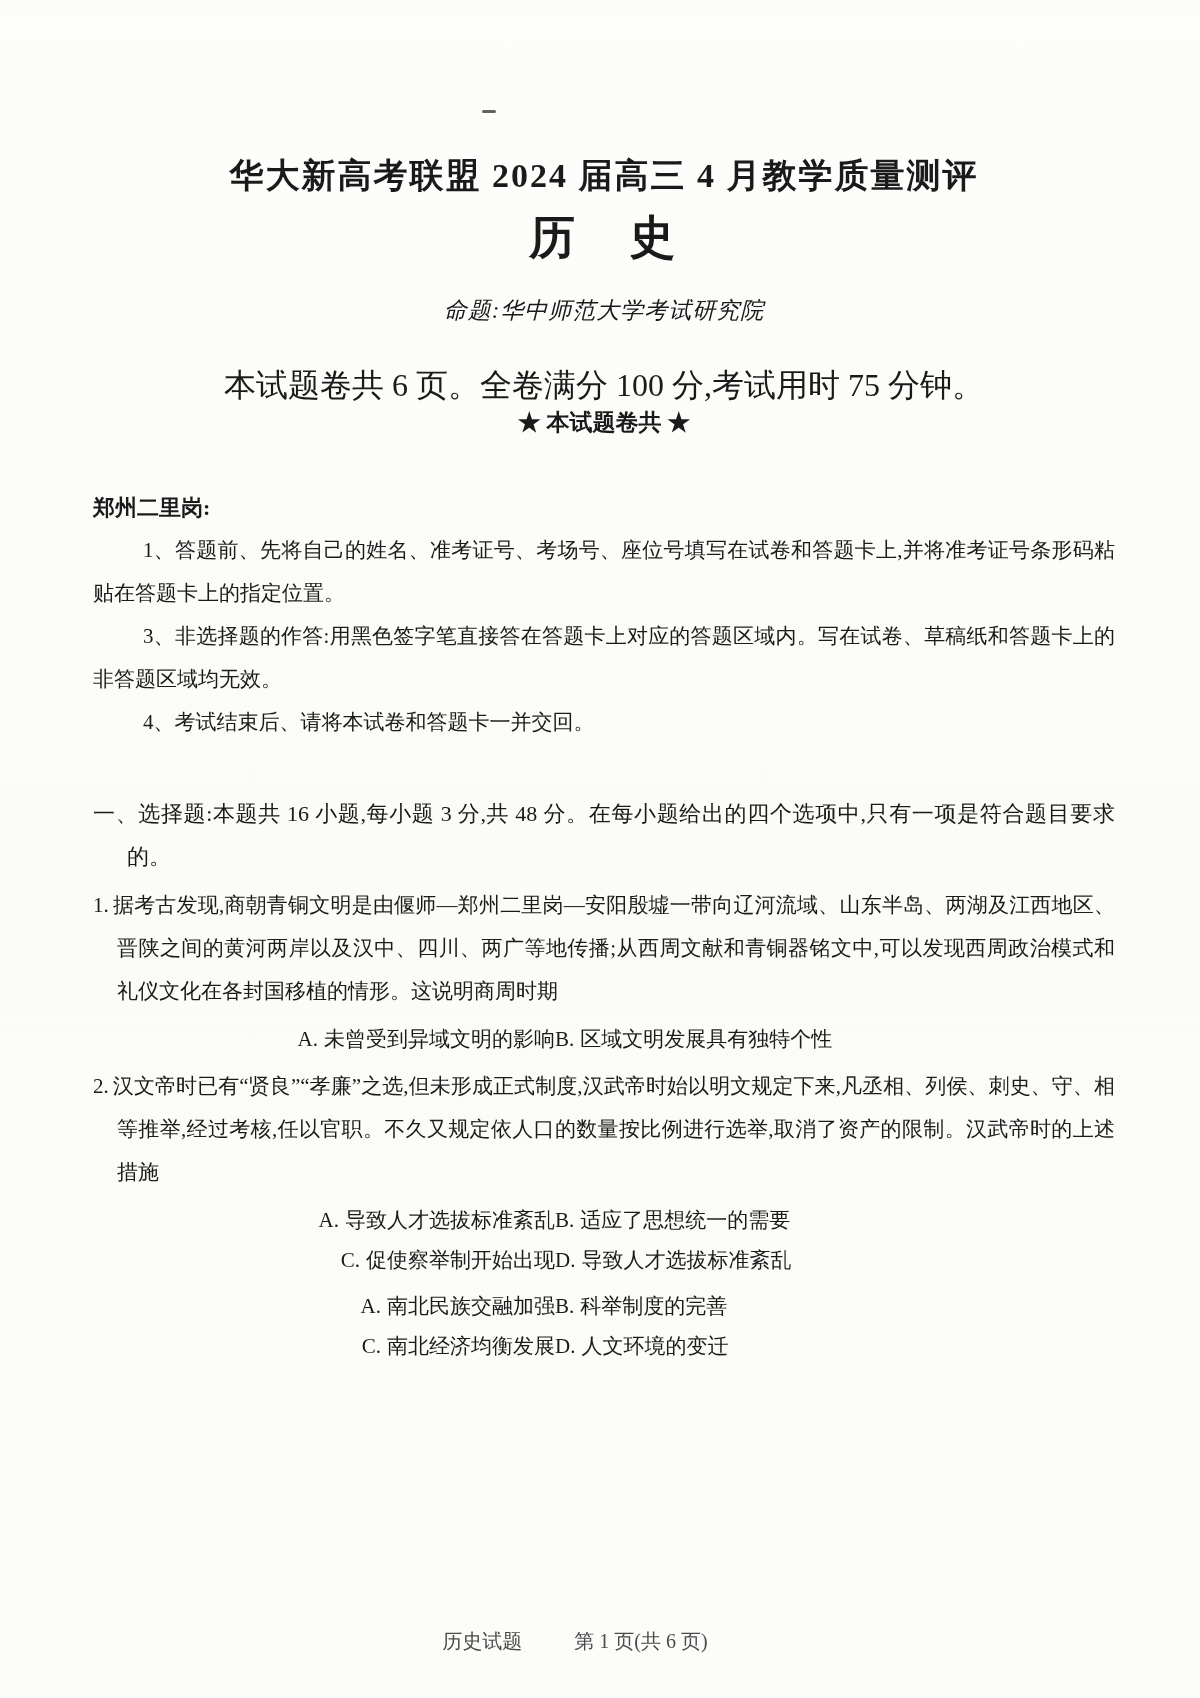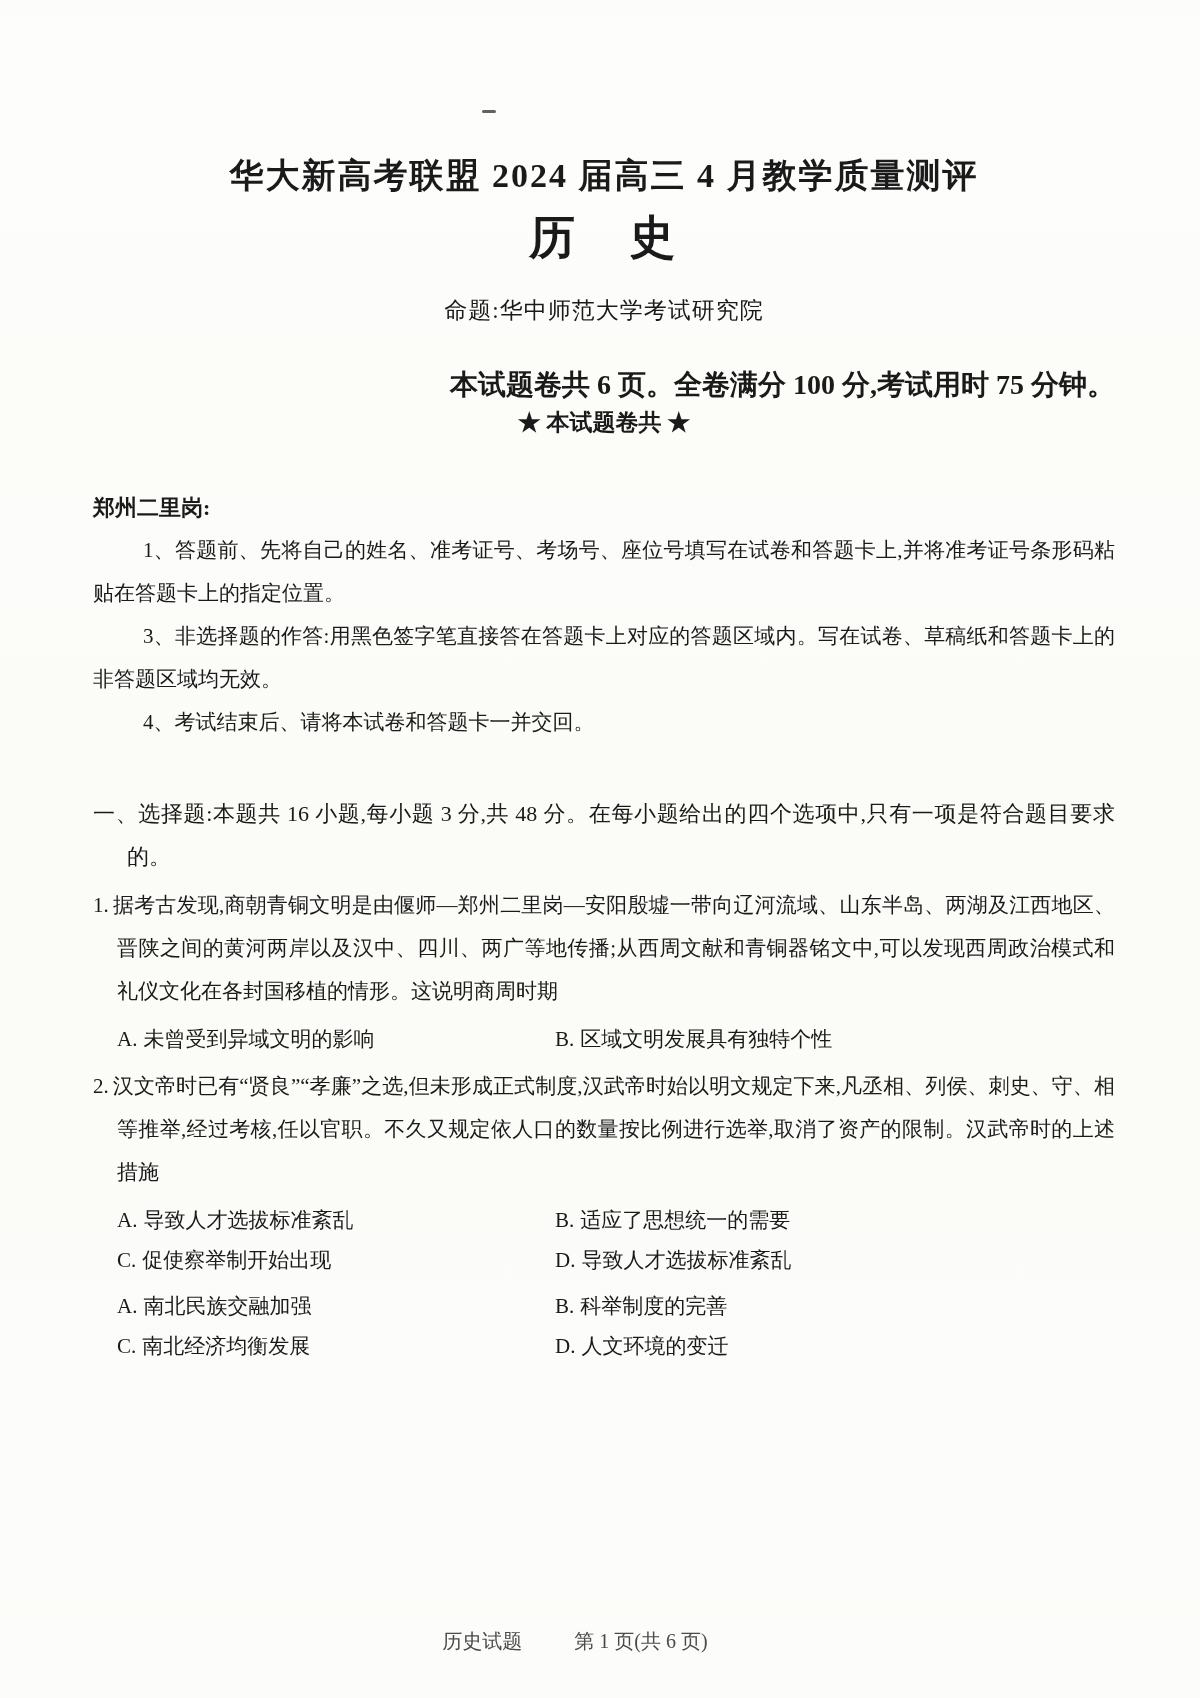--- a/index.html
+++ b/index.html
@@ -47,27 +47,28 @@
     line-height: 52px;
     font-weight: bold;
     letter-spacing: 4px;
   }
   .proposer {
     margin-top: 34px;
     text-align: center;
     font-size: 23px;
     line-height: 26px;
     letter-spacing: 1px;
+    font-style: italic;
   }
   .exam-info {
     margin-top: 46px;
-    text-align: right;
-    font-size: 28px;
+    text-align: center;
+    font-size: 32px;
     line-height: 30px;
-    font-weight: bold;
+    font-weight: normal;
   }
   .wish {
     margin-top: 10px;
     text-align: center;
     font-size: 23px;
     line-height: 26px;
     font-weight: bold;
   }
   .notice {
     margin-top: 50px;
@@ -105,20 +106,21 @@
   }
   .qnum {
     padding-right: 4px;
   }
   .options {
     margin: 6px 0 4px 0;
   }
   .opt-row {
     display: flex;
     line-height: 40px;
+    text-align: right;
   }
   .opt {
     white-space: nowrap;
   }
   .opt-left {
     width: 462px;
     padding-left: 24px;
     box-sizing: border-box;
   }
   .opt-label {

